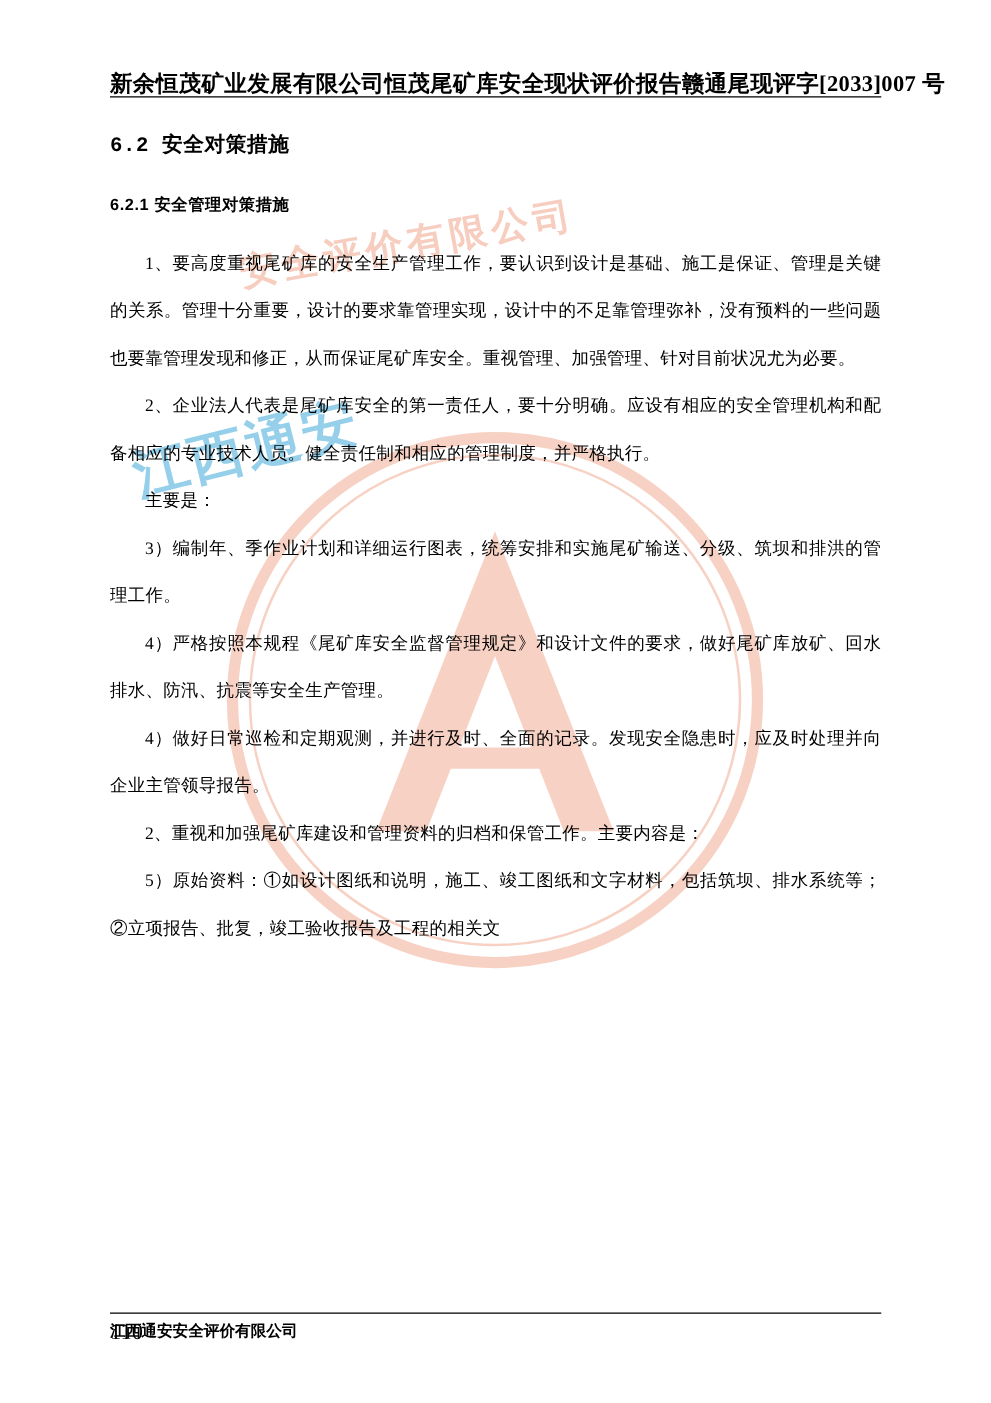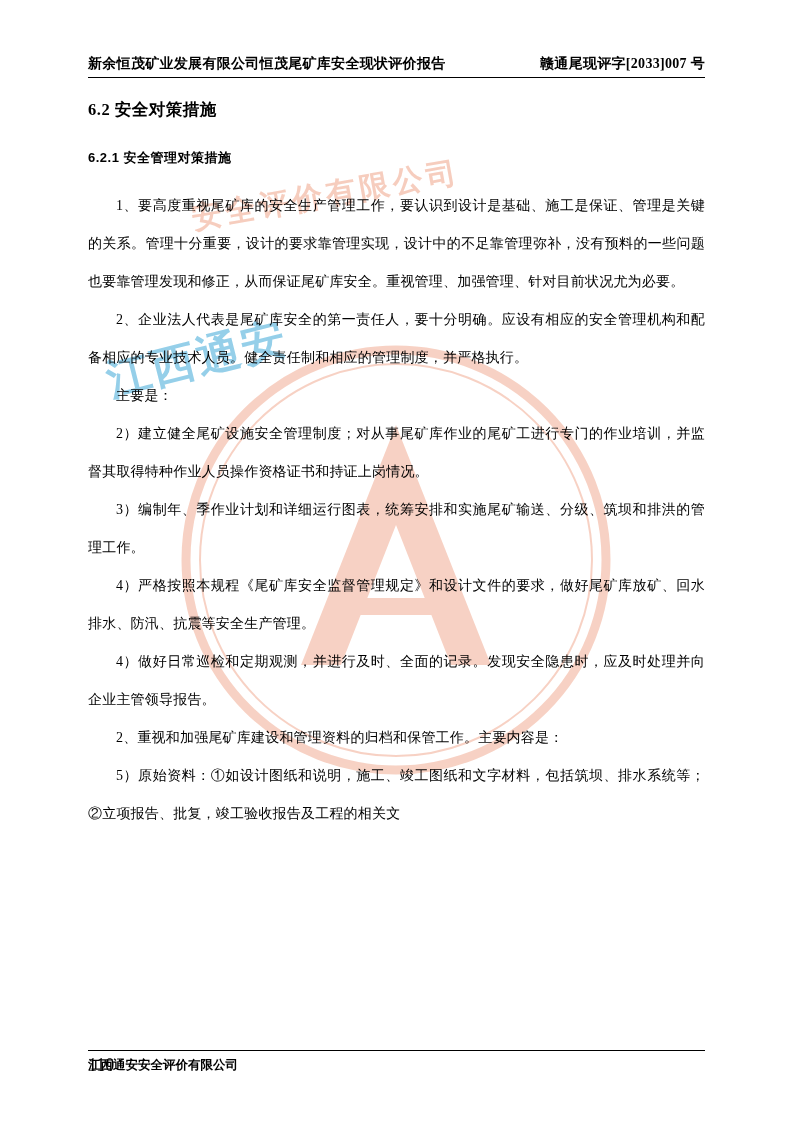--- a/index.html
+++ b/index.html
@@ -24,21 +24,21 @@
     padding: 0 88px;
   }
 
   
   .header {
     position: relative;
     padding-top: 55px;
     display: flex;
     justify-content: space-between;
     align-items: flex-end;
-    font-size: 14px;
+    font-size: 18px;
     font-weight: bold;
     letter-spacing: 0.3px;
     z-index: 5;
   }
   .header-left {
     white-space: nowrap;
   }
   .header-right {
     white-space: nowrap;
   }
@@ -57,21 +57,21 @@
     margin-top: 26px;
     z-index: 5;
   }
 
   h2.sec {
     font-size: 16.5px;
     font-weight: bold;
     margin: 0 0 0 0;
     padding: 0;
     letter-spacing: 0.5px;
-    font-family: Liberation Serif, serif;
+    font-family: Liberation Mono, monospace;
   }
   h3.subsec {
     font-size: 13px;
     font-weight: bold;
     margin: 28px 0 0 0;
     padding: 0;
     letter-spacing: 0.5px;
     font-family: "Liberation Sans", "DejaVu Sans", sans-serif;
   }
 
@@ -188,21 +188,20 @@
   </div>
   <div class="header-rule"></div>
 
   <div class="content">
     <h2 class="sec">6.2 安全对策措施</h2>
     <h3 class="subsec">6.2.1 安全管理对策措施</h3>
 
     <p class="para indent2 first">1、要高度重视尾矿库的安全生产管理工作，要认识到设计是基础、施工是保证、管理是关键的关系。管理十分重要，设计的要求靠管理实现，设计中的不足靠管理弥补，没有预料的一些问题也要靠管理发现和修正，从而保证尾矿库安全。重视管理、加强管理、针对目前状况尤为必要。</p>
     <p class="para indent2">2、企业法人代表是尾矿库安全的第一责任人，要十分明确。应设有相应的安全管理机构和配备相应的专业技术人员。健全责任制和相应的管理制度，并严格执行。</p>
     <p class="para indent2">主要是：</p>
-    <p class="para indent2">2）建立健全尾矿设施安全管理制度；对从事尾矿库作业的尾矿工进行专门的作业培训，并监督其取得特种作业人员操作资格证书和持证上岗情况。</p>
     <p class="para indent2">3）编制年、季作业计划和详细运行图表，统筹安排和实施尾矿输送、分级、筑坝和排洪的管理工作。</p>
     <p class="para indent2">4）严格按照本规程《尾矿库安全监督管理规定》和设计文件的要求，做好尾矿库放矿、回水排水、防汛、抗震等安全生产管理。</p>
     <p class="para indent2">4）做好日常巡检和定期观测，并进行及时、全面的记录。发现安全隐患时，应及时处理并向企业主管领导报告。</p>
     <p class="para indent2">2、重视和加强尾矿库建设和管理资料的归档和保管工作。主要内容是：</p>
     <p class="para indent2">5）原始资料：①如设计图纸和说明，施工、竣工图纸和文字材料，包括筑坝、排水系统等；②立项报告、批复，竣工验收报告及工程的相关文</p>
   </div>
 
   <div class="footer">
     <div class="footer-rule"></div>
     <div class="footer-row">

